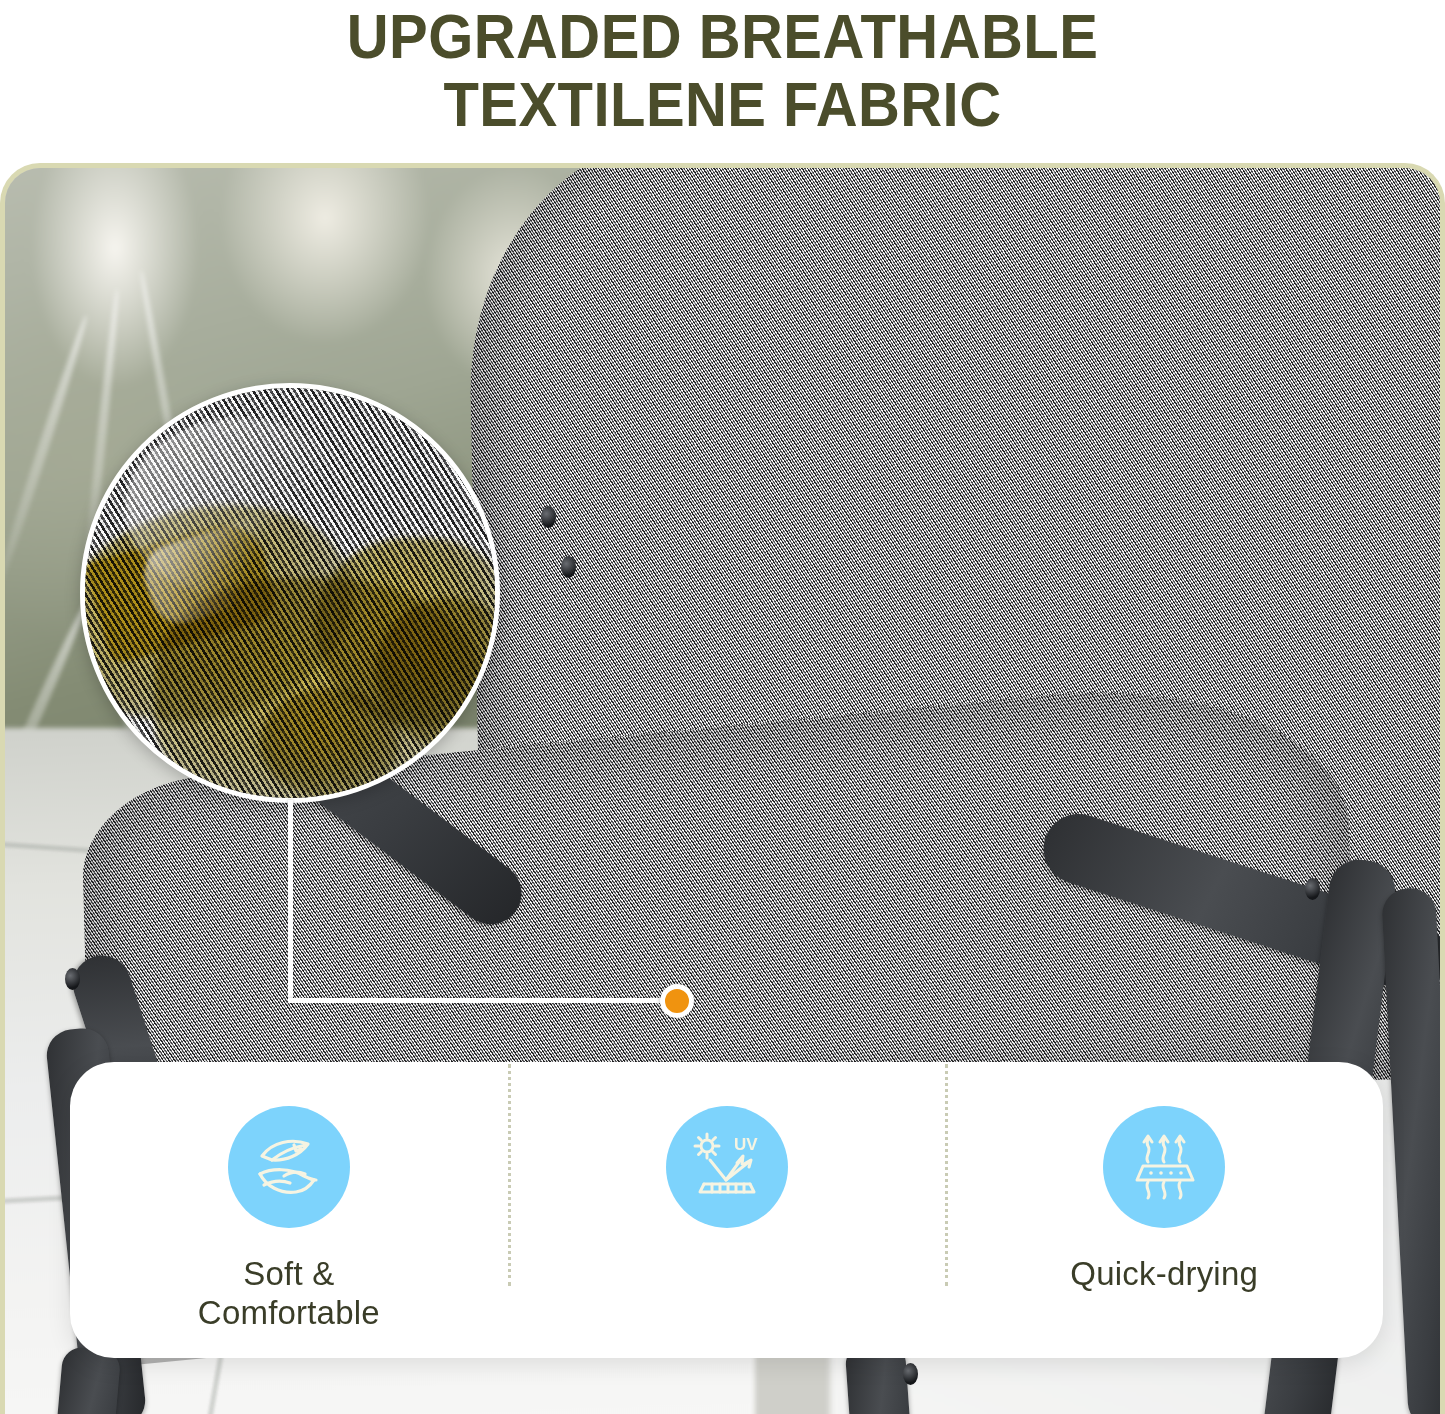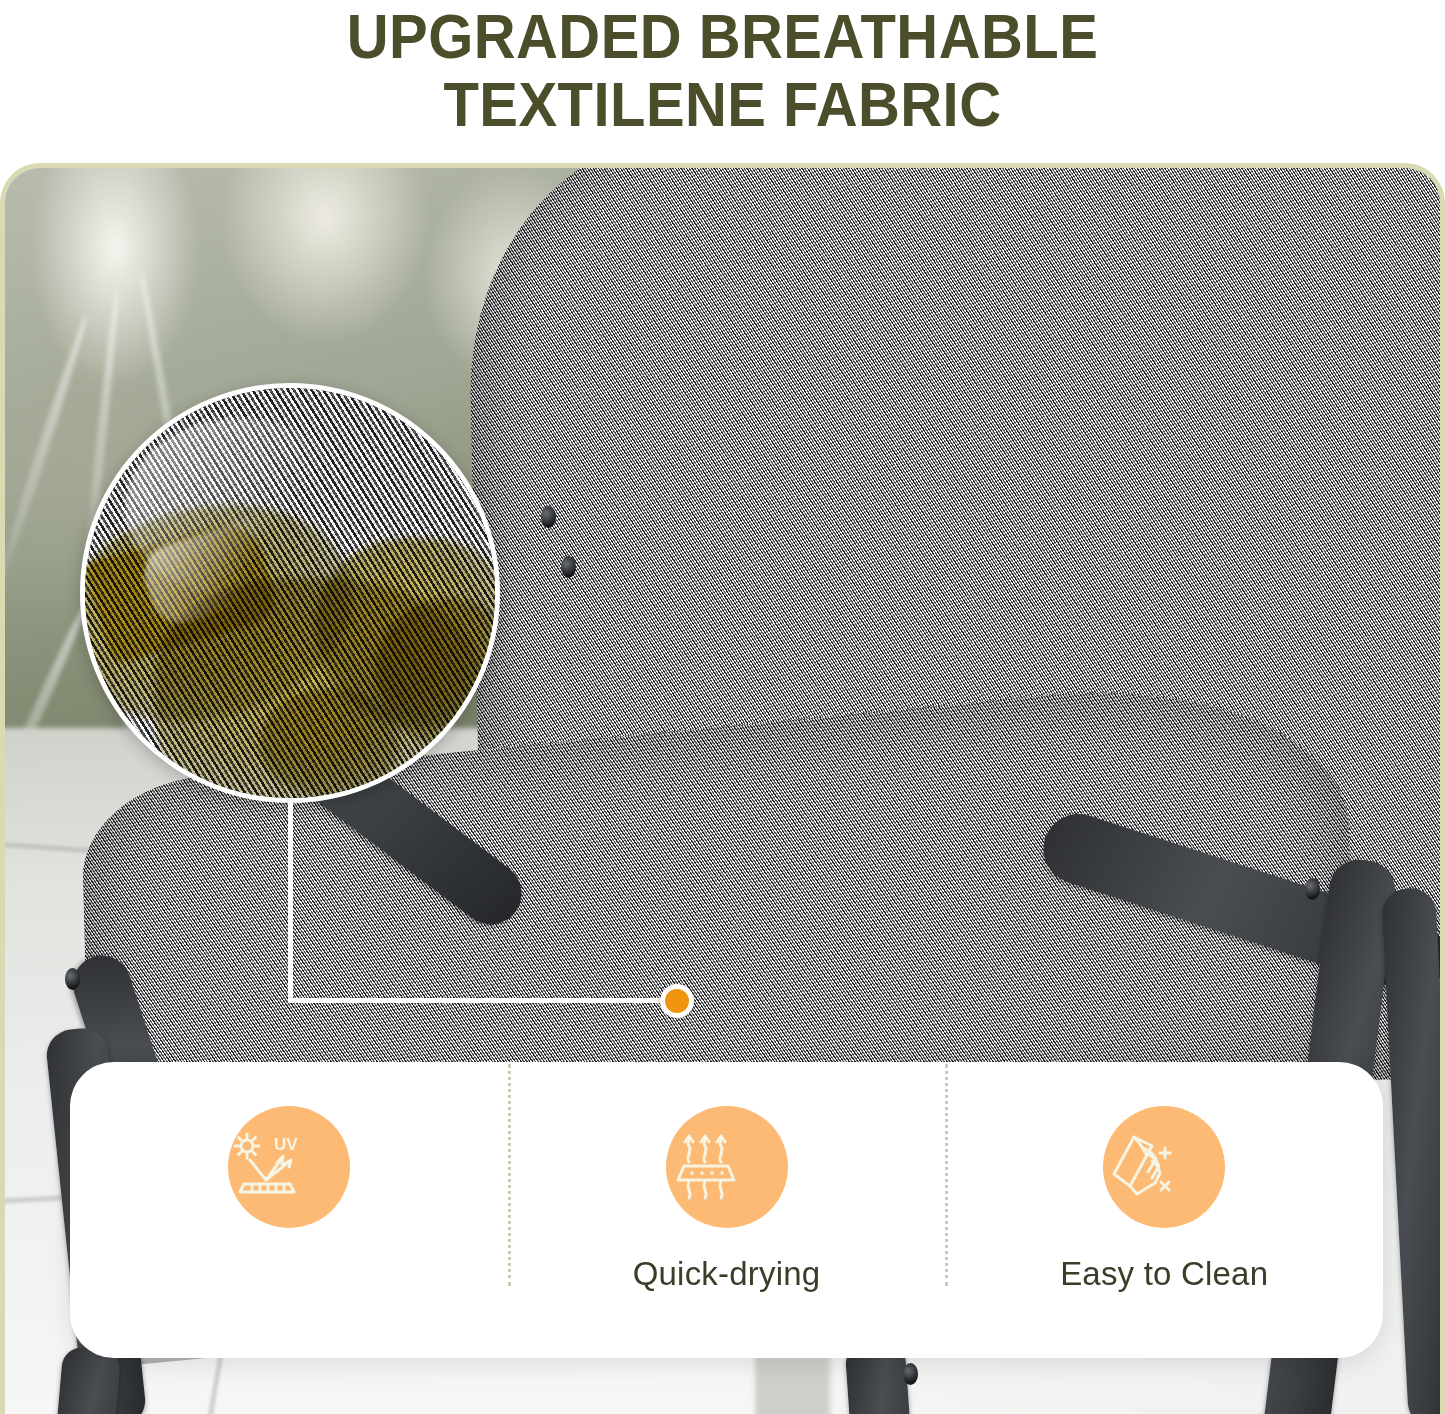--- a/index.html
+++ b/index.html
@@ -313,23 +313,24 @@
     content: "";
     position: absolute;
     left: 0; top: 2px;
     width: 0; height: 222px;
     border-left: 3px dotted #c9cbb4;
   }
 
   .icon-circle {
     width: 122px; height: 122px;
     border-radius: 50%;
-    background: #fdba74;
+    background: #7dd3fc;
     display: flex;
     align-items: center;
+    justify-content: center;
   }
   .icon-circle svg { display: block; }
 
   .feature-label {
     margin-top: 26px;
     text-align: center;
     color: #3a3d28;
     font-size: 33px;
     line-height: 39px;
     font-weight: normal;
@@ -395,20 +396,35 @@
       </div>
 
       <div class="callout-v"></div>
       <div class="callout-h"></div>
       <div class="callout-dot"></div>
     </div>
   </div>
 
   <div class="feature-card">
 
+    <div class="feature">
+      <div class="icon-circle">
+        <svg width="78" height="78" viewBox="0 0 78 78" fill="none" stroke="#f6f4e2" stroke-width="3.2" stroke-linecap="round" stroke-linejoin="round">
+          <path d="M12 28 C22 14, 42 10, 58 16 C50 27, 36 33, 22 32 Z"></path>
+          <path d="M22 32 C32 24, 44 19, 56 17"></path>
+          <path d="M44 17 L46 23 L51 21"></path>
+          <path d="M10 46 C22 40, 40 40, 54 48 C58 50, 62 52, 66 52"></path>
+          <path d="M10 46 C16 58, 30 66, 46 64 C54 63, 60 58, 64 52"></path>
+          <path d="M34 48 C40 44, 48 43, 55 46"></path>
+          <path d="M14 57 C22 53, 32 52, 40 55"></path>
+        </svg>
+      </div>
+      <div class="feature-label">Soft &amp;
+Comfortable</div>
+    </div>
 
     <div class="feature">
       <div class="icon-circle">
         <svg width="78" height="78" viewBox="0 0 78 78" fill="none" stroke="#f6f4e2" stroke-width="3" stroke-linecap="round" stroke-linejoin="round">
           <circle cx="19" cy="18" r="6"></circle>
           <path d="M19 6 V10 M19 26 V30 M7 18 H11 M27 18 H31
                    M10.5 9.5 L13.3 12.3 M24.7 23.7 L27.5 26.5
                    M27.5 9.5 L24.7 12.3 M13.3 23.7 L10.5 26.5"></path>
           <text x="46" y="22" font-family="&quot;Liberation Sans&quot;, sans-serif" font-size="17" font-weight="bold" fill="#f6f4e2" stroke="none">UV</text>
           <path d="M22 32 L38 52 L54 30"></path>
@@ -437,30 +453,15 @@
           <circle cx="46" cy="45" r="1.8" fill="#f6f4e2" stroke="none"></circle>
           <circle cx="56" cy="45" r="1.8" fill="#f6f4e2" stroke="none"></circle>
           <path d="M23 54 C19 60, 27 64, 23 70"></path>
           <path d="M39 54 C35 60, 43 64, 39 70"></path>
           <path d="M55 54 C51 60, 59 64, 55 70"></path>
         </svg>
       </div>
       <div class="feature-label">Quick-drying</div>
     </div>
 
-    <div class="feature">
-      <div class="icon-circle">
-        <svg width="78" height="78" viewBox="0 0 78 78" fill="none" stroke="#f6f4e2" stroke-width="3" stroke-linecap="round" stroke-linejoin="round">
-          <path d="M31 9 L49 18 L27 58 L11 46 Z"></path>
-          <path d="M31 9 C36 14, 40 20, 43 26"></path>
-          <path d="M40 20 C45 22, 50 26, 53 31 L45 44"></path>
-          <path d="M45 26 C50 29, 54 33, 56 38 L49 50"></path>
-          <path d="M49 33 C53 36, 56 40, 57 45 L52 55"></path>
-          <path d="M27 58 L34 66 L52 55"></path>
-          <path d="M62 20 V30 M57 25 H67"></path>
-          <path d="M58 54 L66 62 M66 54 L58 62"></path>
-        </svg>
-      </div>
-      <div class="feature-label">Easy to Clean</div>
-    </div>
 
   </div>
 </div>
 
 </body></html>

